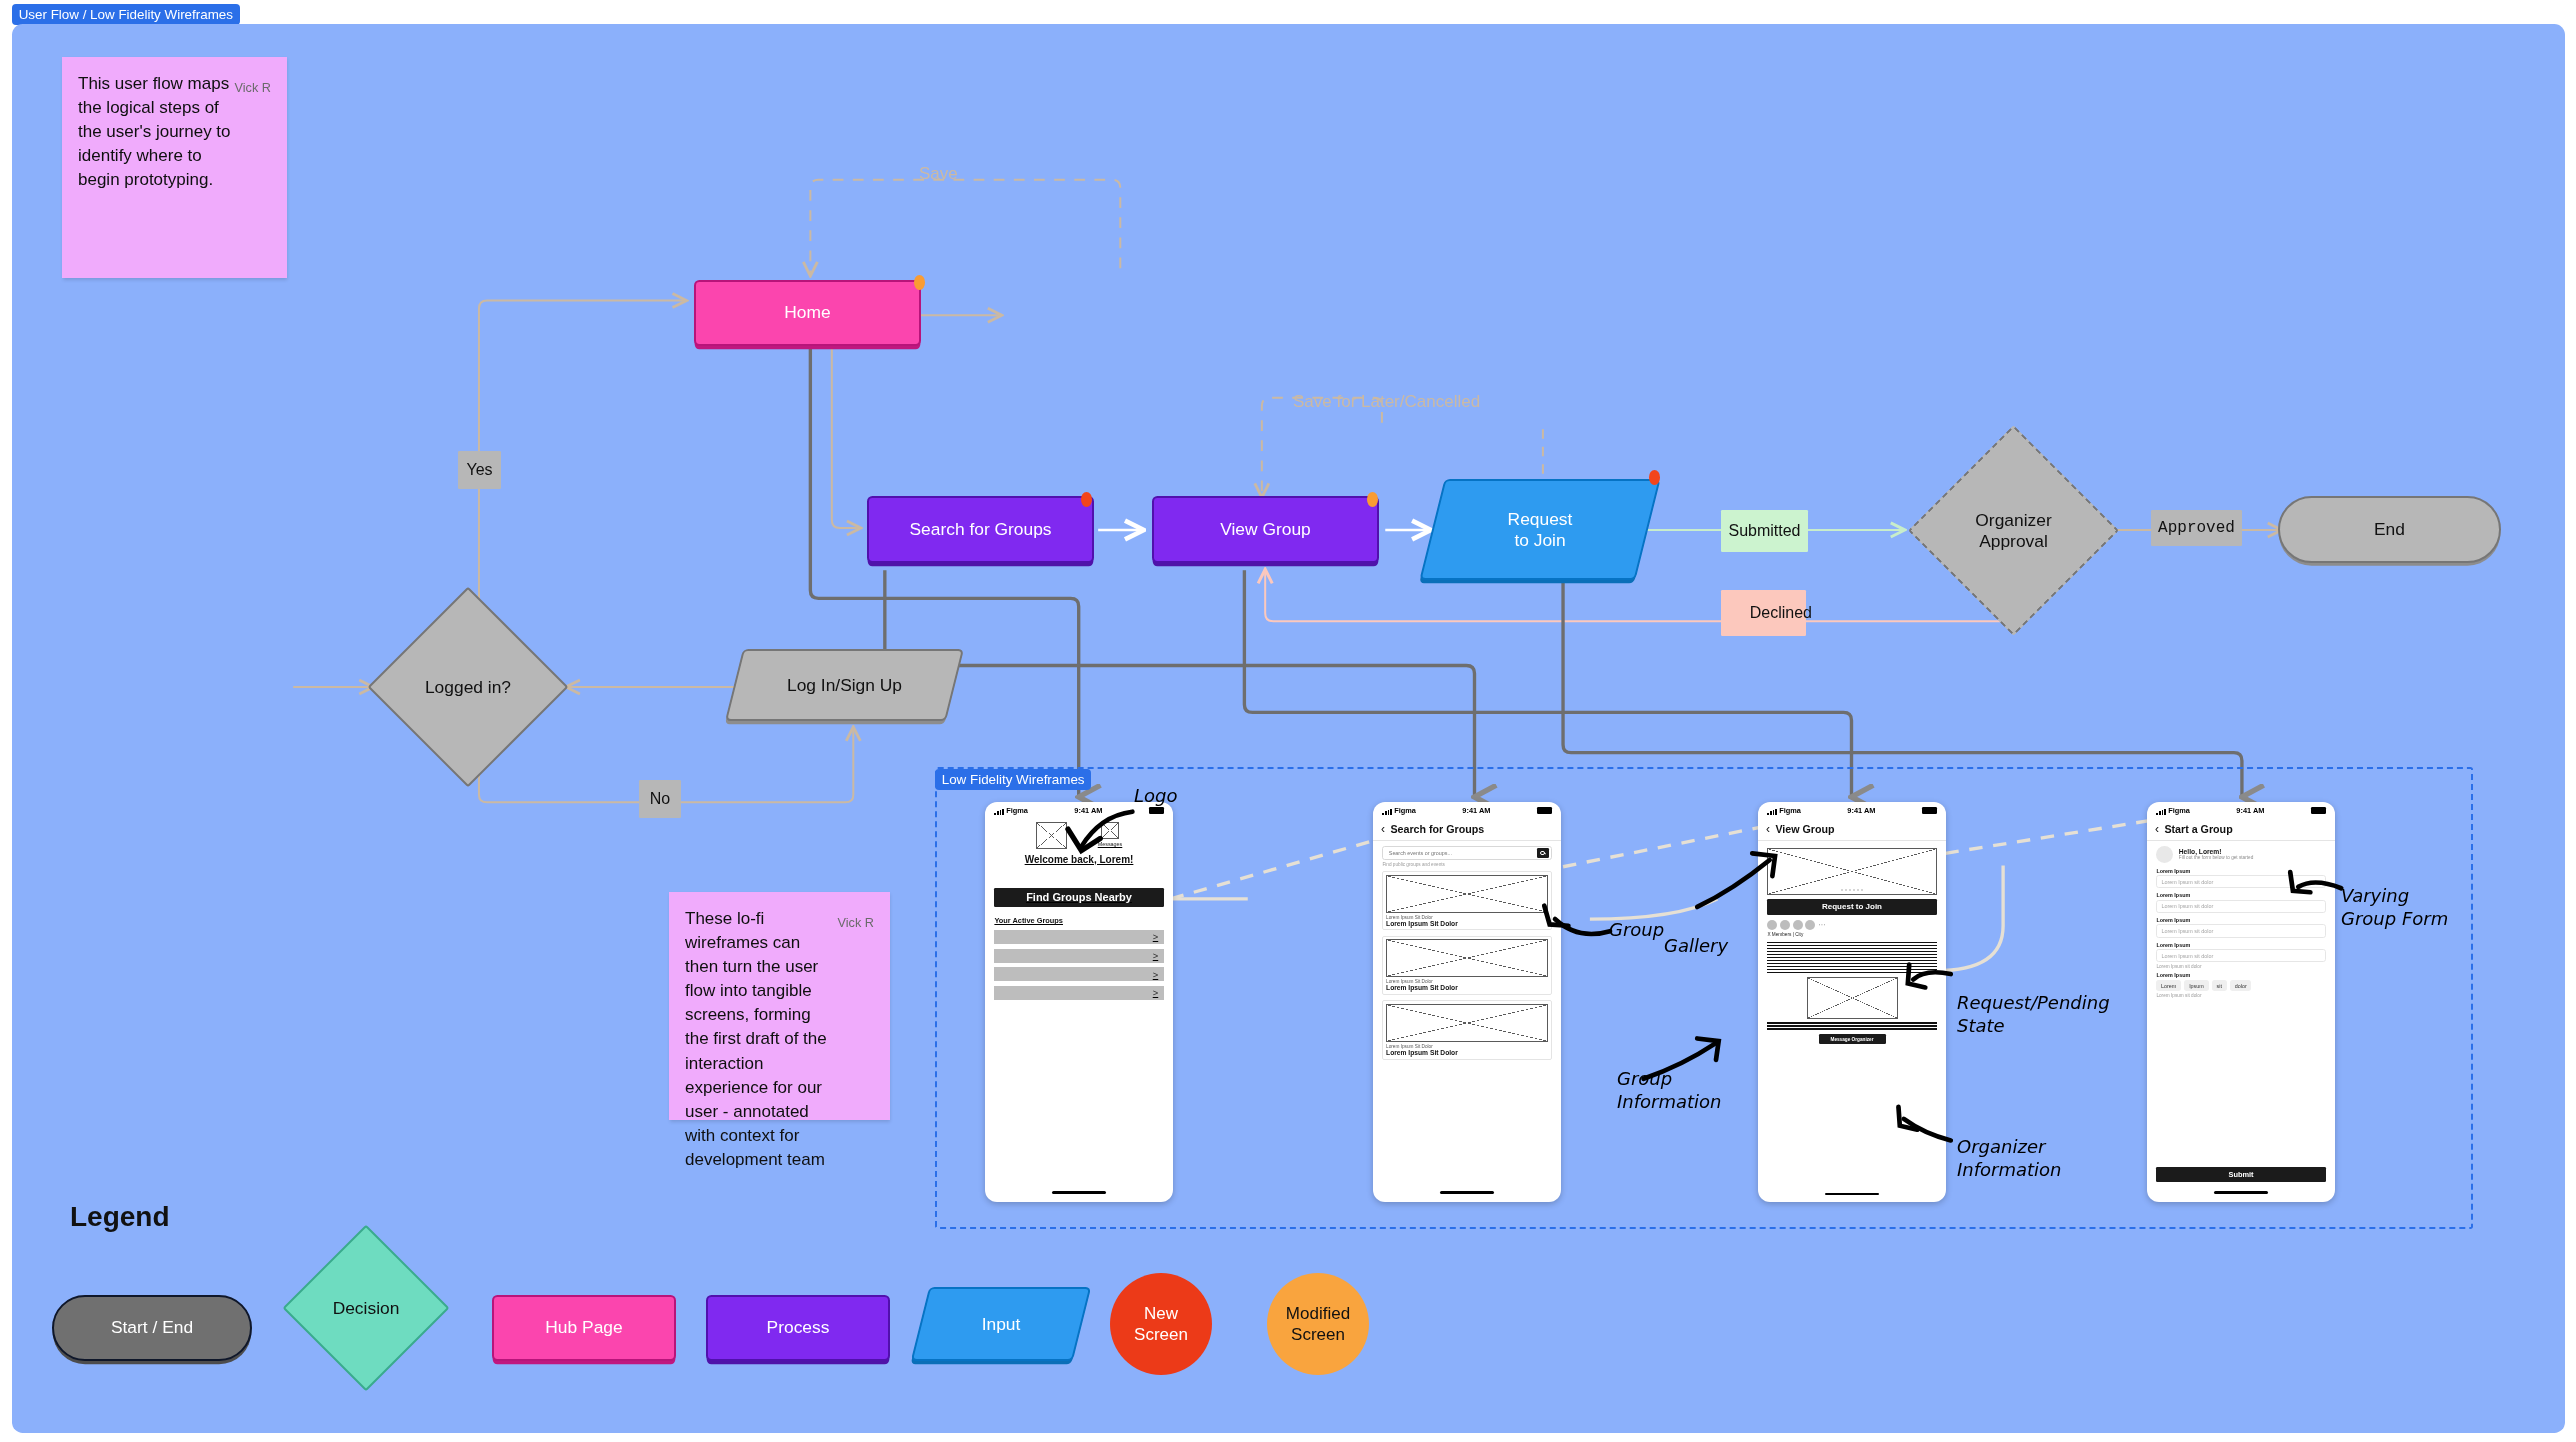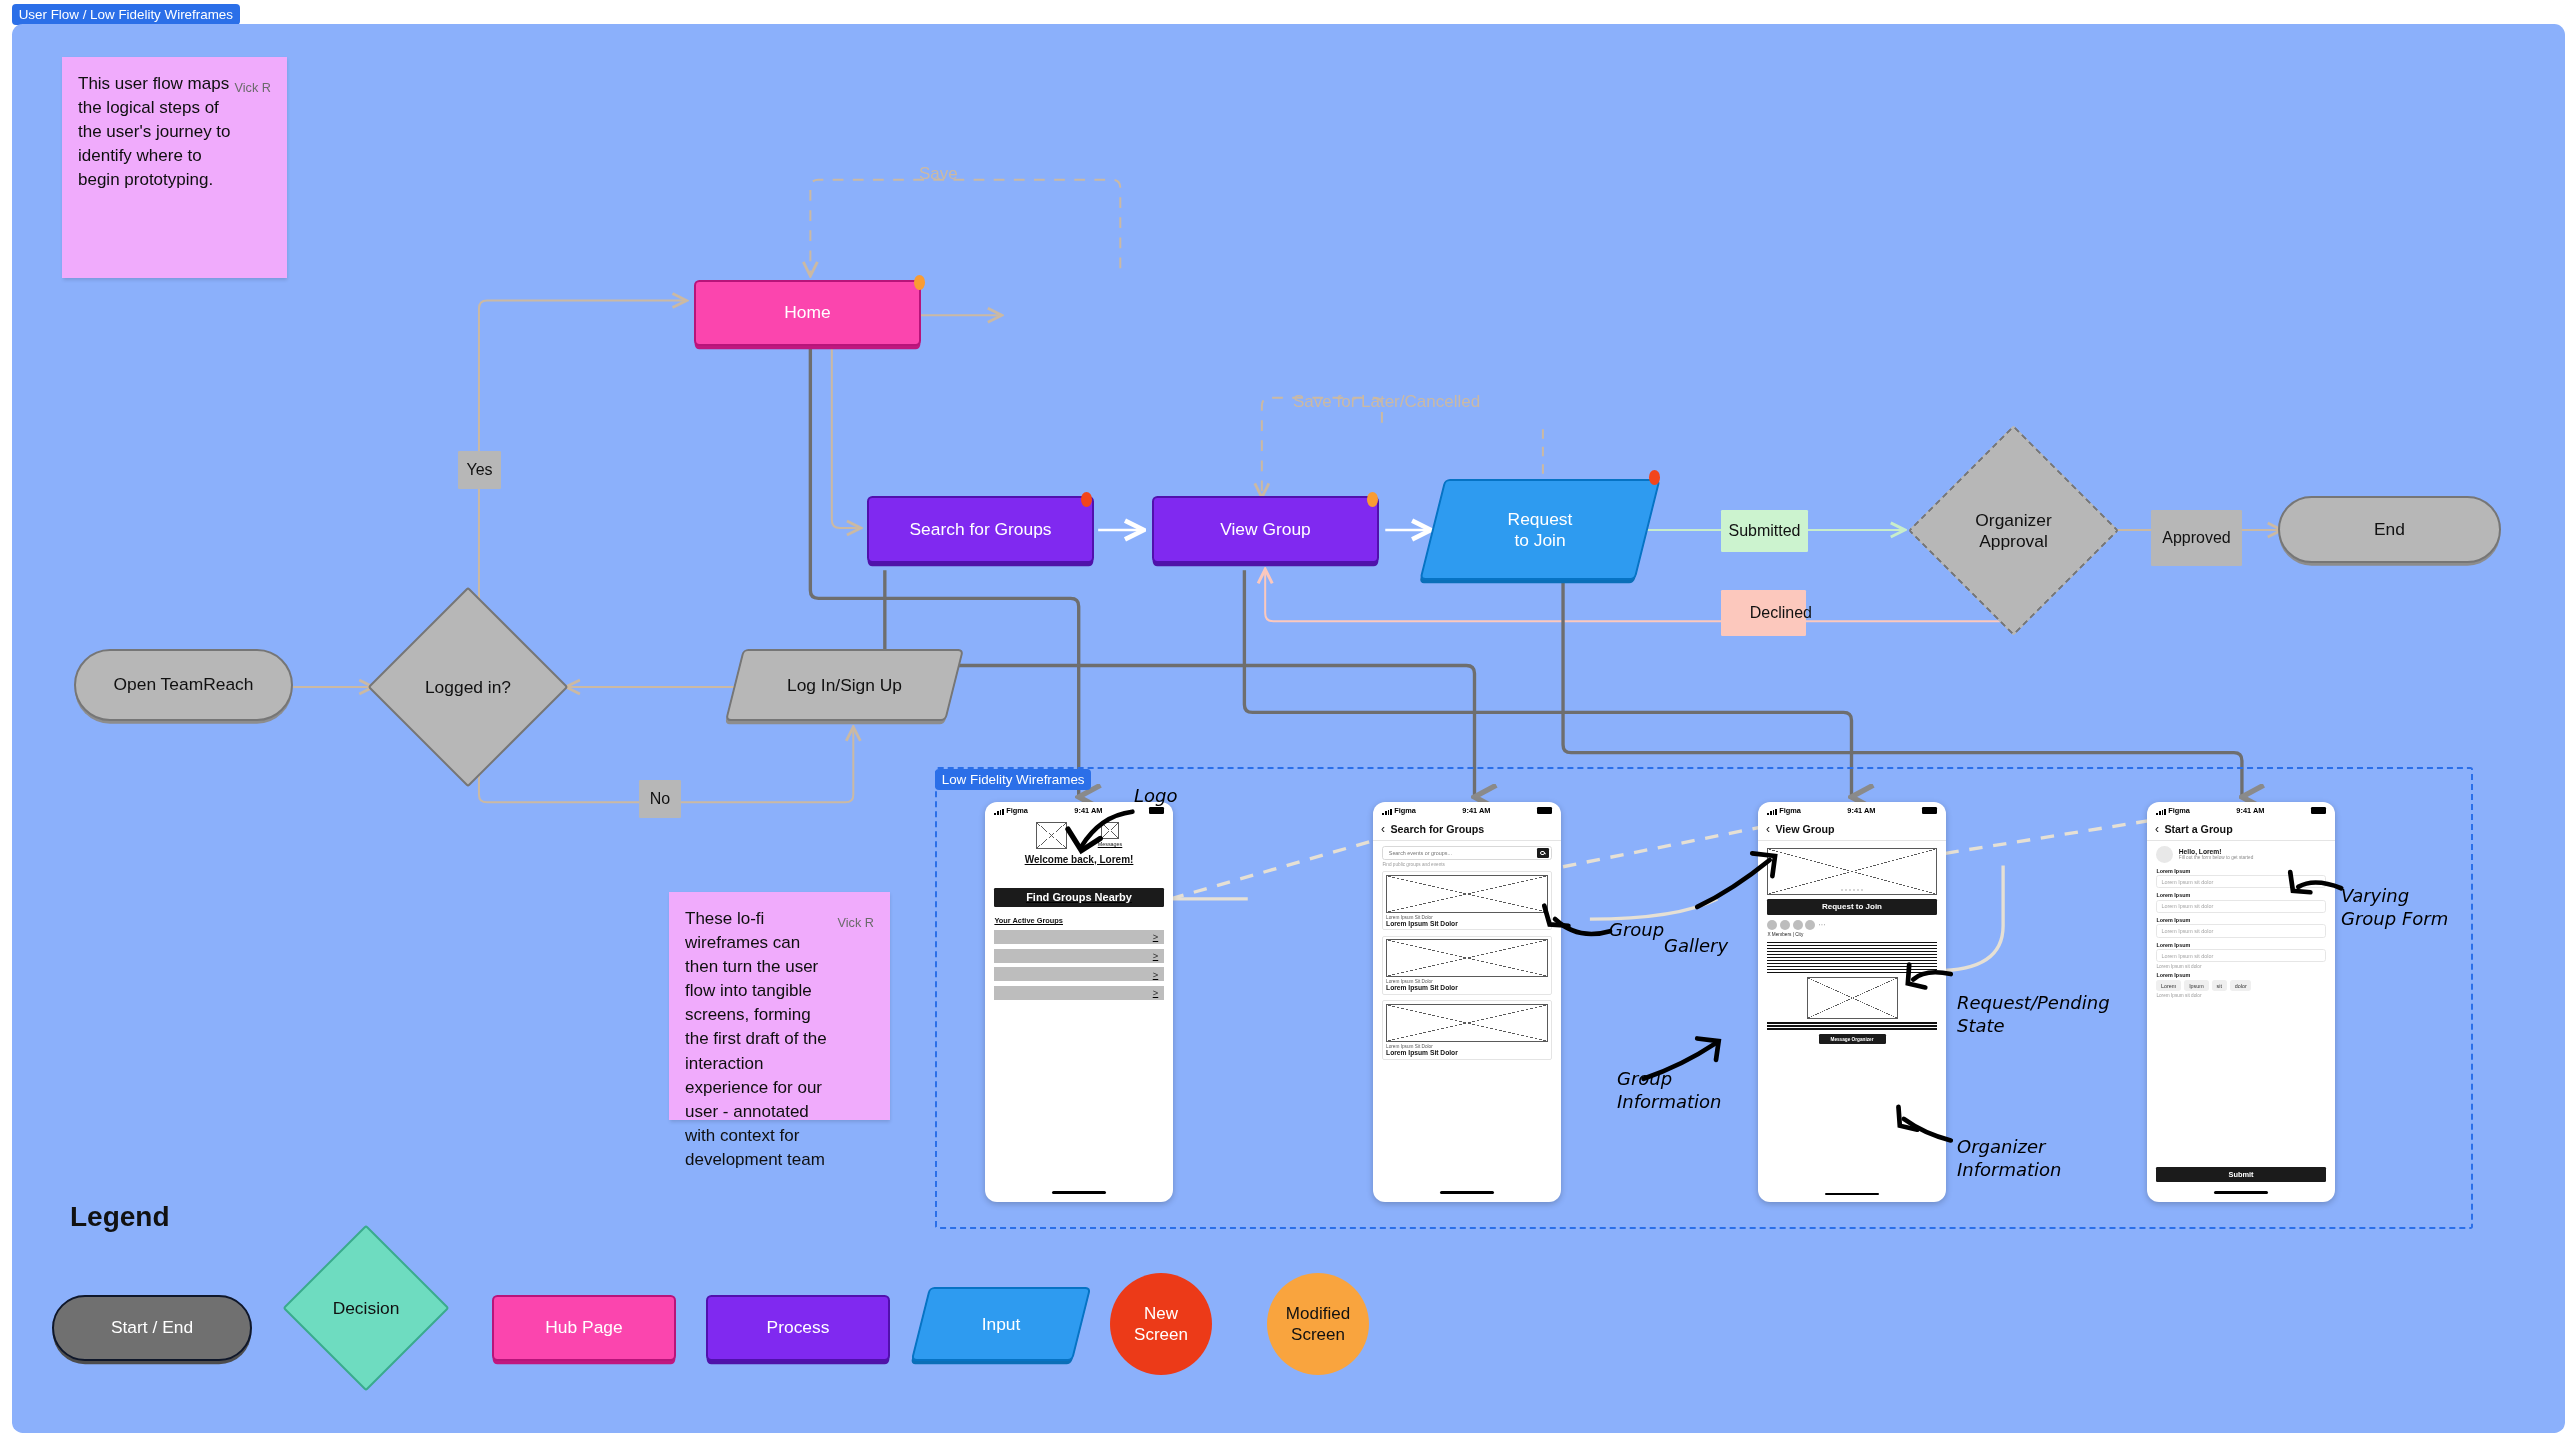--- a/index.html
+++ b/index.html
@@ -270,23 +270,20 @@
   </div>
 
   <div class="sticky" style="left:669px; top:892px; width:221px; height:228px;">
     <div class="body">These lo-fi wireframes can then turn the user flow into tangible screens, forming the first draft of the interaction experience for our user - annotated with context for development team</div>
     <div class="author">Vick R</div>
   </div>
 
   <div style="position:absolute; left:919px; top:164px; font-size:17px; color:#cbb9a3;">Save</div>
   <div style="position:absolute; left:1293px; top:392px; font-size:17px; color:#cbb9a3;">Save for Later/Cancelled</div>
 
-  <div class="node n-terminal" style="left:74px; top:649px; width:219px; height:72px;">
-    <span class="lbl">Open TeamReach</span>
-  </div>
 
   <div class="n-decision-wrap" style="left:397px; top:616px; width:142px; height:142px;">
     <div class="dia"></div>
     <div class="lbl">Logged in?</div>
   </div>
 
   <div class="para-wrap gray" style="left:734px; top:649px; width:221px; height:72px;">
     <div class="sk"></div>
     <div class="lbl">Log In/Sign Up</div>
   </div>
@@ -325,21 +322,21 @@
   </div>
 
   <div class="node n-terminal" style="left:2278px; top:496px; width:223px; height:67px;">
     <span class="lbl">End</span>
   </div>
 
   <div class="edge-label el-gray" style="left:458px; top:451px; width:43px; height:38px;">Yes</div>
   <div class="edge-label el-gray" style="left:639px; top:780px; width:42px; height:38px;">No</div>
   <div class="edge-label el-green" style="left:1721px; top:510px; width:87px; height:42px;">Submitted</div>
   <div class="edge-label el-pink" style="left:1721px; top:590px; width:85px; height:46px;padding-left:40px;">Declined</div>
-  <div class="edge-label el-gray" style="left:2151px; top:510px; width:91px; height:56px;">Approved</div>
+  <div class="edge-label el-gray" style="left:2151px; top:510px; width:91px; height:36px;font-family:Liberation Mono, monospace;">Approved</div>
 
   <div id="wire-frame-box"></div>
   <div class="section-tag" style="left:935px; top:769px;">Low Fidelity Wireframes</div>
 
   <div class="phone" style="left:985px; top:802px; width:188px; height:400px;">
     <div class="status-bar">
       <span class="sb-left">
         <span class="bars">
             <i></i>
             <i></i>

